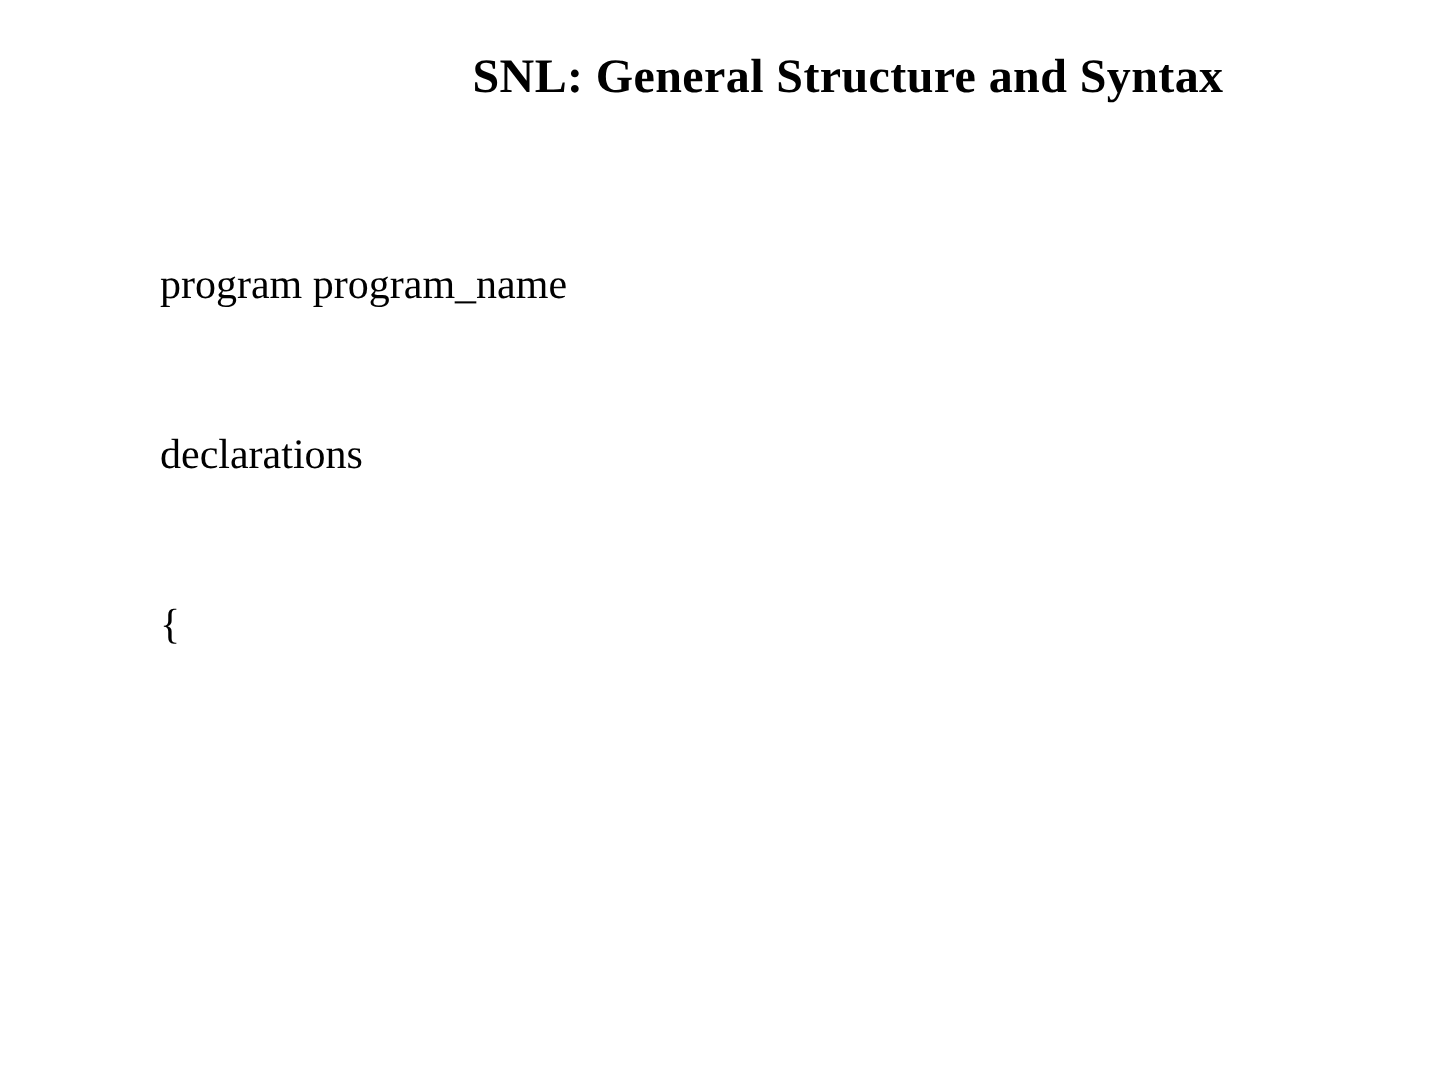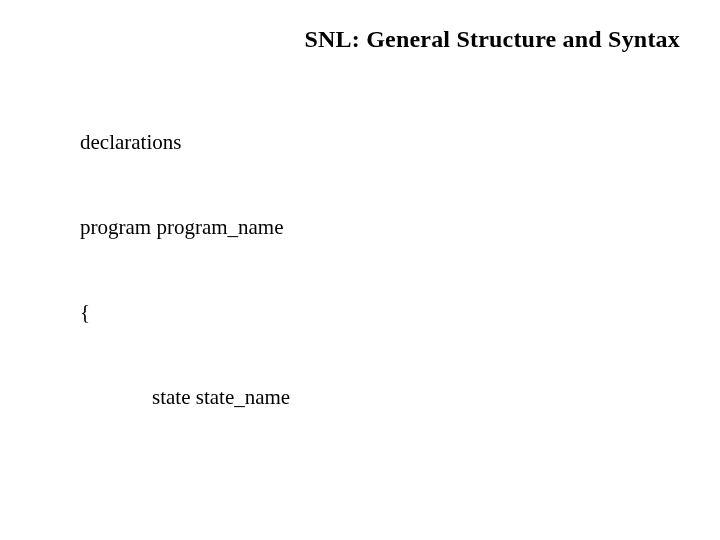--- a/index.html
+++ b/index.html
@@ -11,42 +11,41 @@
       font-family: "Times New Roman", Times, serif;
       color: #000000;
     }
     .slide {
       box-sizing: border-box;
       padding: 26px 40px 20px 80px;
     }
     .title {
       font-size: 24px;
       font-weight: bold;
-      text-align: right;
+      text-align: center;
       margin: 0 0 18px 88px;
       letter-spacing: 0.2px;
     }
     .code {
       font-size: 21px;
       line-height: 1.35;
       white-space: pre;
       font-family: "Times New Roman", Times, serif;
     }
     .ind1 { padding-left: 72px; }
   </style>
 </head>
 <body>
 
 <div class="slide">
   <h1 class="title">SNL: General Structure and Syntax</h1>
   <div class="code">
+    <div>program program_name</div>
     <div>declarations</div>
-    <div>program program_name</div>
     <div>{</div>
-    <div class="ind1">state state_name</div>
     
     
     
     
     
     
     
     
     
     

